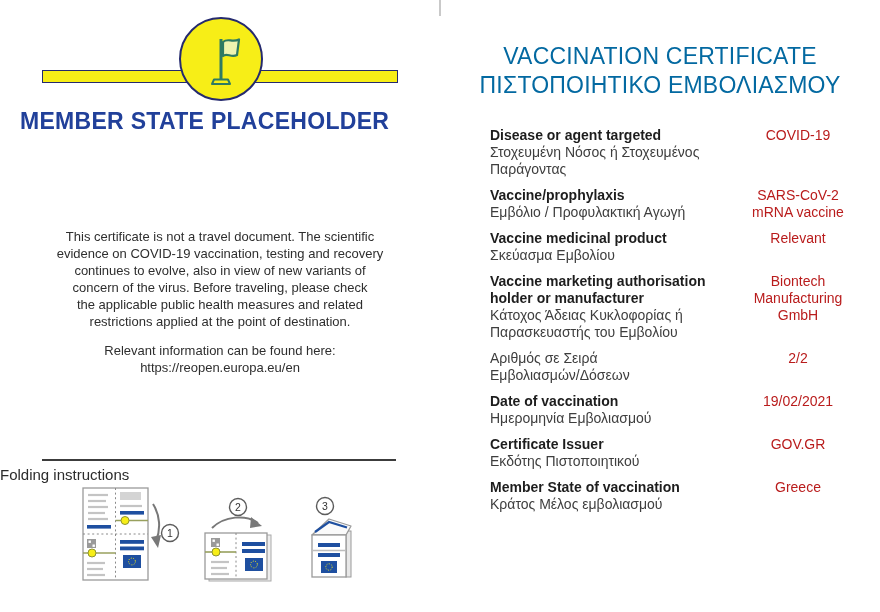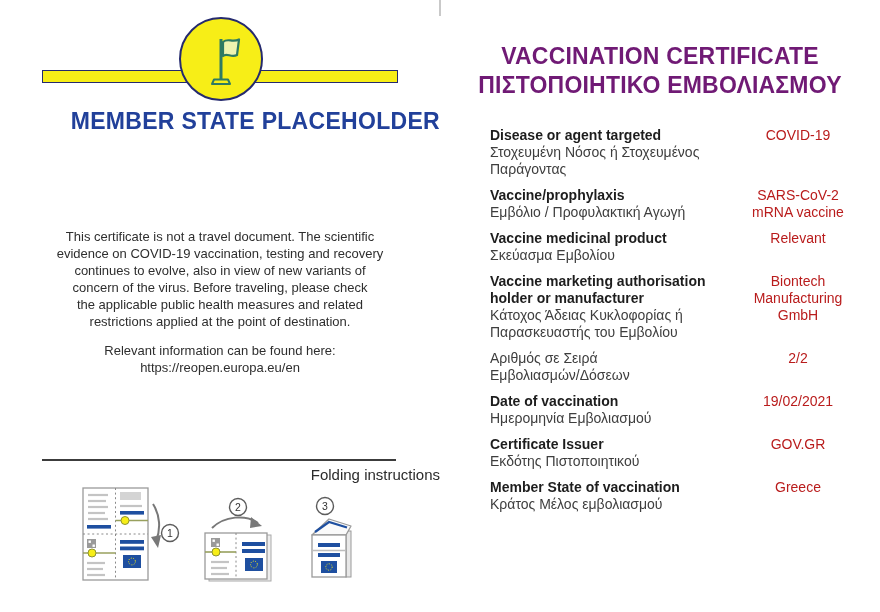--- a/index.html
+++ b/index.html
@@ -9,39 +9,39 @@
   
   .fold-mark { position:absolute; left:439px; top:0; width:2px; height:16px; background:#c9c9c9; }
 
   
   .left-page  { position:absolute; left:0; top:0; width:440px; height:612px; }
   .banner-bar { position:absolute; left:42px; top:70px; width:356px; height:13px;
                 background:#f7ee17; border:1.5px solid #252a6e; z-index:1; }
   .banner-circle { position:absolute; left:179px; top:17px; width:84px; height:84px;
                    border-radius:50%; background:#f7ee17; border:2px solid #252a6e; z-index:2;
                    display:flex; align-items:center; justify-content:center; }
-  .member-title { position:absolute; top:108px; left:0; width:440px; text-align:right;
-                  font-size:23px; font-weight:bold; color:#21409a; letter-spacing:0.3px; }
+  .member-title { position:absolute; top:108px; left:0; width:440px; text-align:left;
+                  font-size:23px; font-weight:bold; color:#21409a; letter-spacing:0.3px;padding-left:20px; }
   .disclaimer { position:absolute; top:228px; left:20px; width:400px; text-align:center;
                 font-size:13px; line-height:17px; color:#2e2e2e; white-space:pre-line; }
   .info-note  { position:absolute; top:342px; left:20px; width:400px; text-align:center;
                 font-size:13px; line-height:17px; color:#2e2e2e; }
   .info-url   { position:absolute; top:359px; left:20px; width:400px; text-align:center;
                 font-size:13px; line-height:17px; color:#2e2e2e; text-decoration:none; display:block; }
   .fold-divider { position:absolute; top:459px; left:42px; width:354px; border-top:2px solid #3c3c3c; }
-  .fold-title { position:absolute; top:466px; left:0; width:440px; text-align:right;
+  .fold-title { position:absolute; top:466px; left:0; width:440px; text-align:left;
                 font-size:15px; color:#2b2b2b; }
   .diagram { position:absolute; top:484px; }
   .d1 { left:78px; }  .d2 { left:190px; }  .d3 { left:298px; }
   svg text.stepnum { font-family:"Liberation Sans", sans-serif; font-size:10.5px; fill:#333; }
 
   
   .right-page { position:absolute; left:440px; top:0; width:440px; height:612px; }
   .cert-title { position:absolute; top:42px; left:0; width:440px; text-align:center;
-                font-weight:bold; font-size:23px; line-height:29px; color:#701a75; letter-spacing:0.2px; }
+                font-weight:normal; font-size:23px; line-height:29px; color:#0369a1; letter-spacing:0.2px; }
   .fields { position:absolute; top:127px; left:50px; right:12px;
             display:flex; flex-direction:column; gap:9px; }
   .field-row { display:flex; justify-content:space-between; }
   .field-labels { width:235px; font-size:14px; line-height:17px; }
   .label-en { font-weight:bold; color:#1d1d1d; white-space:pre-line; }
   .label-el { color:#3e3e3e; white-space:pre-line; }
   .field-value { width:140px; text-align:center; font-size:14px; line-height:17px;
                  color:#b91c1c; white-space:pre-line; }
 </style>
 </head>

